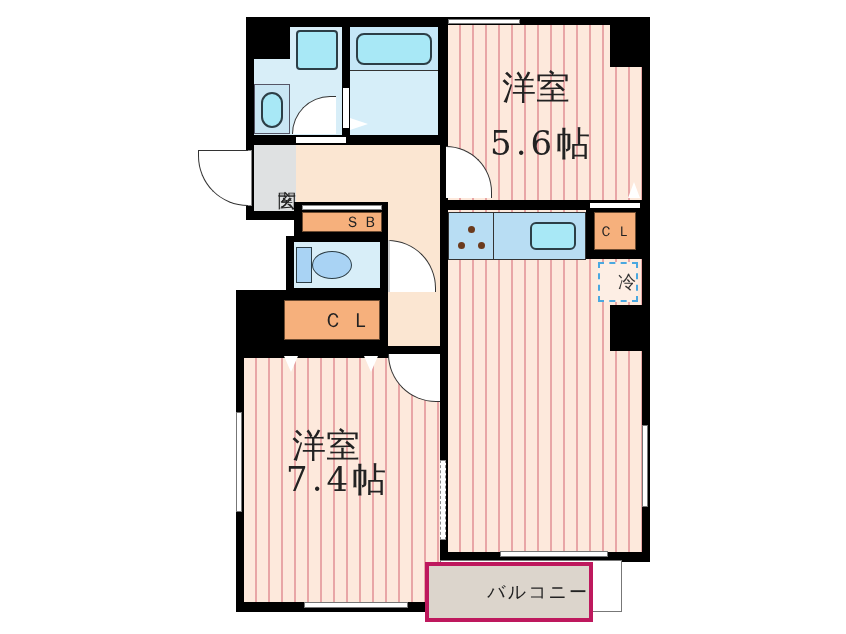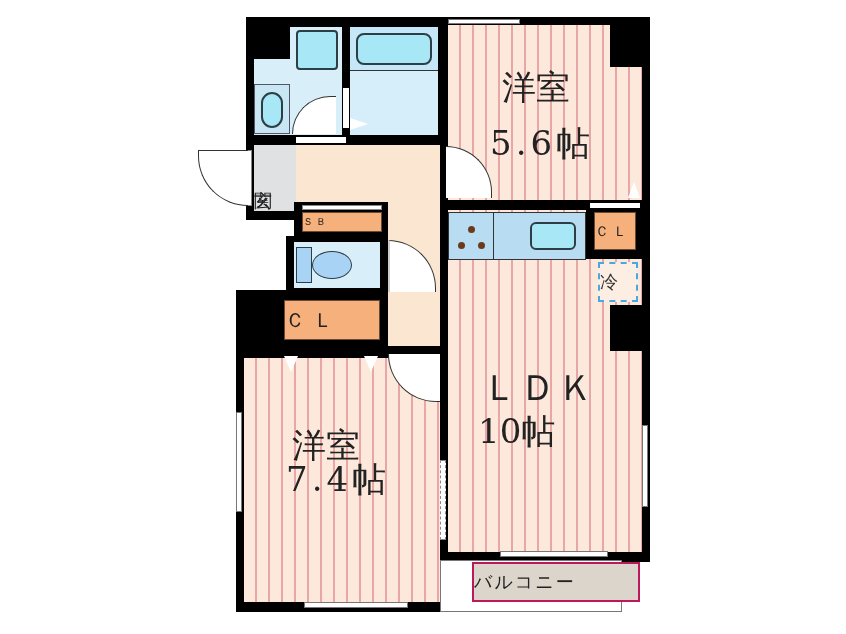--- a/index.html
+++ b/index.html
@@ -8,21 +8,21 @@
   .wall { background:#000; }
   .striped { background-color:#fde9dc;
     background-image: repeating-linear-gradient(90deg, transparent 0, transparent 11px, #e8a6a6 11px, #e8a6a6 13px); }
   .wet { background:#d8eef8; }
   .grey { background:#dfe1e2; }
   .hall { background:#fbe6d2; }
   .orange { background:#f6b07c; border:1px solid #6b4a30; }
   .fixture { background:#a8e8f6; border:2px solid #2c3e46; border-radius:6px; }
   .label { color:#222; white-space:nowrap; line-height:1; }
   .door-arc { border:1.5px solid #333; background:#fff; }
-  .center { display:flex; align-items:center; justify-content:flex-start; }
+  .center { display:flex; align-items:center; justify-content:flex-end; }
 </style>
 </head>
 <body>
 
 <div class="abs" style="left:0;top:0;width:846px;height:634px;">
 
   <div class="abs wall" style="left:246px;top:17px;width:202px;height:128px;"></div>
   <div class="abs wet" style="left:254px;top:27px;width:92px;height:108px;"></div>
   <div class="abs wall" style="left:254px;top:27px;width:36px;height:32px;"></div>
   <div class="abs fixture" style="left:296px;top:30px;width:42px;height:40px;border-radius:4px;background:#a8e8f6;"></div>
@@ -44,21 +44,21 @@
   <div class="abs wall" style="left:246px;top:145px;width:50px;height:75px;"></div>
   <div class="abs grey center" style="left:254px;top:145px;width:42px;height:66px;">
     <span class="label" style="writing-mode:vertical-rl;font-size:18px;letter-spacing:2px;">玄関</span>
   </div>
   <div class="abs" style="left:246px;top:150px;width:6px;height:56px;background:#fff;border:1px solid #888;"></div>
   <div class="abs door-arc" style="left:198px;top:150px;width:50px;height:56px;border-radius:0 0 0 56px;border-top:1px solid #333;border-right:none;"></div>
 
   <div class="abs wall" style="left:294px;top:202px;width:94px;height:36px;"></div>
   <div class="abs" style="left:302px;top:205px;width:80px;height:5px;background:#fff;border:1px solid #888;"></div>
   <div class="abs orange center" style="left:302px;top:212px;width:80px;height:20px;">
-    <span class="label" style="font-size:10px;letter-spacing:3px;">ＳＢ</span>
+    <span class="label" style="font-size:15px;letter-spacing:3px;">ＳＢ</span>
   </div>
 
   <div class="abs wall" style="left:286px;top:236px;width:102px;height:58px;"></div>
   <div class="abs wet center" style="left:294px;top:242px;width:86px;height:46px;"></div>
   <div class="abs" style="left:296px;top:247px;width:16px;height:36px;background:#a9d3f4;border:1.5px solid #2c3e46;"></div>
   <div class="abs" style="left:312px;top:251px;width:40px;height:28px;border-radius:50%;background:#a9d3f4;border:1.5px solid #2c3e46;"></div>
   <div class="abs door-arc" style="left:388px;top:240px;width:48px;height:52px;border-radius:0 52px 0 0;border-left:2px solid #ccc;border-bottom:none;"></div>
 
   <div class="abs wall" style="left:236px;top:290px;width:152px;height:60px;"></div>
   <div class="abs orange center" style="left:284px;top:300px;width:96px;height:40px;">
@@ -95,35 +95,31 @@
     <span class="label" style="font-size:14px;letter-spacing:4px;">ＣＬ</span>
   </div>
 
   <div class="abs center" style="left:598px;top:262px;width:40px;height:40px;border:2px dashed #4aa8e0;background:#fdeee4;">
     <span class="label" style="font-size:18px;color:#333;">冷</span>
   </div>
   <div class="abs wall" style="left:610px;top:305px;width:40px;height:46px;"></div>
   <div class="abs" style="left:642px;top:425px;width:6px;height:82px;background:#fff;border:1px solid #777;"></div>
   <div class="abs" style="left:500px;top:551px;width:108px;height:6px;background:#fff;border:1px solid #777;"></div>
   <div class="abs" style="left:440px;top:365px;width:6px;height:180px;background:#fff;border:1px dashed #888;"></div>
-  <div class="abs center" style="left:470px;top:370px;width:160px;flex-direction:column;align-items:flex-start;">
-    <span class="label" style="font-size:36px;letter-spacing:2px;margin-left:12px;">ＬＤＫ</span>
-    <span class="label" style="font-size:34px;margin-top:8px;margin-left:8px;">10帖</span>
-  </div>
 
   <div class="abs wall" style="left:236px;top:346px;width:212px;height:266px;"></div>
   <div class="abs striped" style="left:244px;top:358px;width:196px;height:244px;"></div>
   <div class="abs" style="left:284px;top:356px;width:0;height:0;border-left:7px solid transparent;border-right:7px solid transparent;border-top:16px solid #fff;"></div>
   <div class="abs" style="left:364px;top:356px;width:0;height:0;border-left:7px solid transparent;border-right:7px solid transparent;border-top:16px solid #fff;"></div>
   <div class="abs door-arc" style="left:388px;top:354px;width:52px;height:48px;border-radius:0 0 0 52px;border-top:none;border-right:none;"></div>
   <div class="abs" style="left:236px;top:412px;width:6px;height:100px;background:#fff;border:1px solid #777;"></div>
   <div class="abs" style="left:304px;top:602px;width:104px;height:6px;background:#fff;border:1px solid #777;"></div>
   <div class="abs" style="left:440px;top:460px;width:6px;height:80px;background:#fff;border:1px dashed #888;"></div>
   <div class="abs center" style="left:286px;top:428px;width:130px;flex-direction:column;align-items:flex-start;">
     <span class="label" style="font-size:34px;margin-left:6px;">洋室</span>
     <span class="label" style="font-size:34px;letter-spacing:4px;">7.4帖</span>
   </div>
 
   <div class="abs" style="left:440px;top:560px;width:182px;height:52px;border:1px solid #777;background:#fff;"></div>
-  <div class="abs center" style="left:472px;top:562px;width:168px;height:40px;background:#dcd5cc;border:2px solid #be185d;">
+  <div class="abs center" style="left:425px;top:562px;width:168px;height:60px;background:#dcd5cc;border:4px solid #be185d;">
     <span class="label" style="font-family:'DejaVu Sans',sans-serif;font-size:18px;letter-spacing:2px;">バルコニー</span>
   </div>
 </div>
 
 </body></html>

